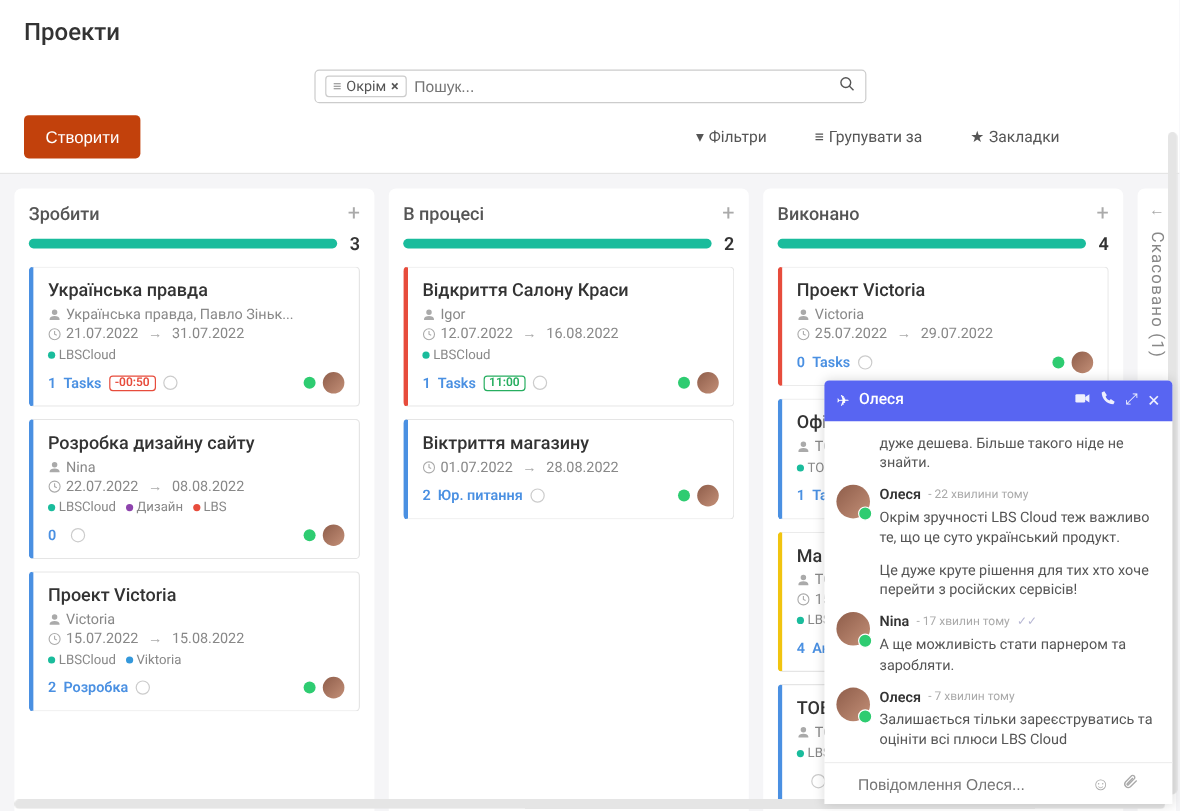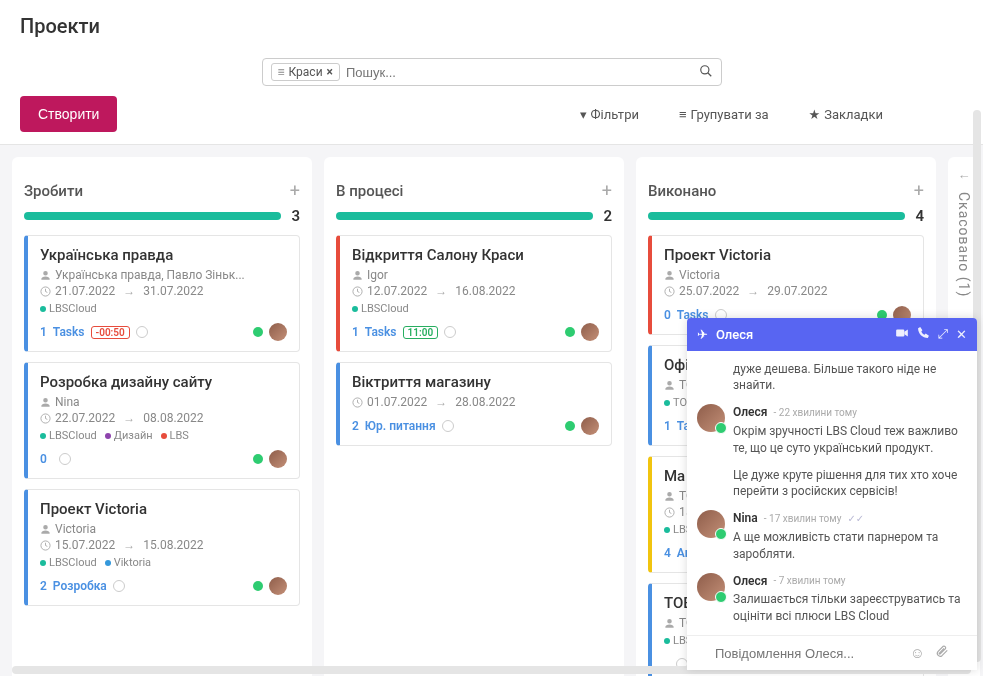--- a/index.html
+++ b/index.html
@@ -6,26 +6,26 @@
 body { font-family: -apple-system, BlinkMacSystemFont, "Segoe UI", Roboto, sans-serif; background: #f5f5f7; color: #333; font-size: 13px; width: 983px; height: 676px; overflow: hidden; position: relative; }
 .header { background: #fff; padding: 14px 20px 12px; border-bottom: 1px solid #e5e5e5; }
 .header-top { display: flex; align-items: center; gap: 20px; flex-direction: column; }
 .title { font-size: 20px; font-weight: 500; color: #333; flex: 0 0 auto; margin-right: auto; }
 .search-wrap { display: flex; align-items: center; border: 1px solid #ccc; border-radius: 4px; padding: 4px 8px; width: 460px; background: #fff; }
 .chip { display: inline-flex; align-items: center; gap: 4px; background: #fff; border: 1px solid #ccc; border-radius: 3px; padding: 1px 6px; font-size: 12px; color: #555; margin-right: 6px; }
 .chip-x { cursor: pointer; font-weight: bold; color: #555; }
 .search-input { border: none; outline: none; flex: 1; font-size: 13px; color: #555; }
 .search-icon { color: #555; }
 .header-bottom { display: flex; align-items: center; gap: 30px; margin-top: 10px; }
-.create-btn { background: #be185d; color: #fff; border: none; border-radius: 4px; padding: 10px 18px; font-size: 14px; font-weight: 500; cursor: pointer; }
+.create-btn { background: #c2410c; color: #fff; border: none; border-radius: 4px; padding: 10px 18px; font-size: 14px; font-weight: 500; cursor: pointer; }
 .toolbar { display: flex; gap: 40px; margin-left: auto; margin-right: 80px; }
 .tool-btn { display: flex; align-items: center; gap: 4px; color: #555; cursor: pointer; font-size: 13px; }
 .board { display: flex; gap: 12px; padding: 12px; height: calc(100% - 100px); overflow-x: auto; }
 .column { background: #fff; border-radius: 6px; width: 300px; flex: 0 0 300px; padding: 10px 12px; display: flex; flex-direction: column; }
-.col-header { display: flex; align-items: center; margin-bottom: 6px; margin-top: 13px; }
+.col-header { display: flex; align-items: center; margin-bottom: 6px; }
 .col-title { font-size: 15px; font-weight: 500; color: #555; flex: 1; }
 .col-plus { color: #aaa; font-size: 18px; cursor: pointer; }
 .progress-row { display: flex; align-items: center; gap: 10px; margin-bottom: 10px; }
 .progress-bar { flex: 1; height: 8px; background: #1abc9c; border-radius: 4px; }
 .col-count { font-size: 15px; font-weight: 600; color: #333; }
 .cards { display: flex; flex-direction: column; gap: 10px; overflow-y: auto; }
 .card { border: 1px solid #e5e5e5; border-left: 4px solid; border-radius: 4px; padding: 10px 12px; position: relative; }
 .card-blue { border-left-color: #4a90e2; }
 .card-red { border-left-color: #e74c3c; }
 .card-yellow { border-left-color: #f1c40f; }
@@ -75,21 +75,21 @@
 </style>
 </head>
 <body>
 
 <div class="header">
   <div class="header-top">
     <div class="title">Проекти</div>
     <div class="search-wrap">
       <span class="chip">
         <span style="color:#888;">≡</span>
-        <span>Краси</span>
+        <span>Окрім</span>
         <span class="chip-x">×</span>
       </span>
       <input class="search-input" placeholder="Пошук..." style="">
       <span class="search-icon">
         <svg width="14" height="14" viewBox="0 0 24 24" fill="none" stroke="#555" stroke-width="2">
             <circle cx="10" cy="10" r="7"></circle>
             <line x1="21" y1="21" x2="15" y2="15"></line>
           </svg>
       </span>
     </div>

